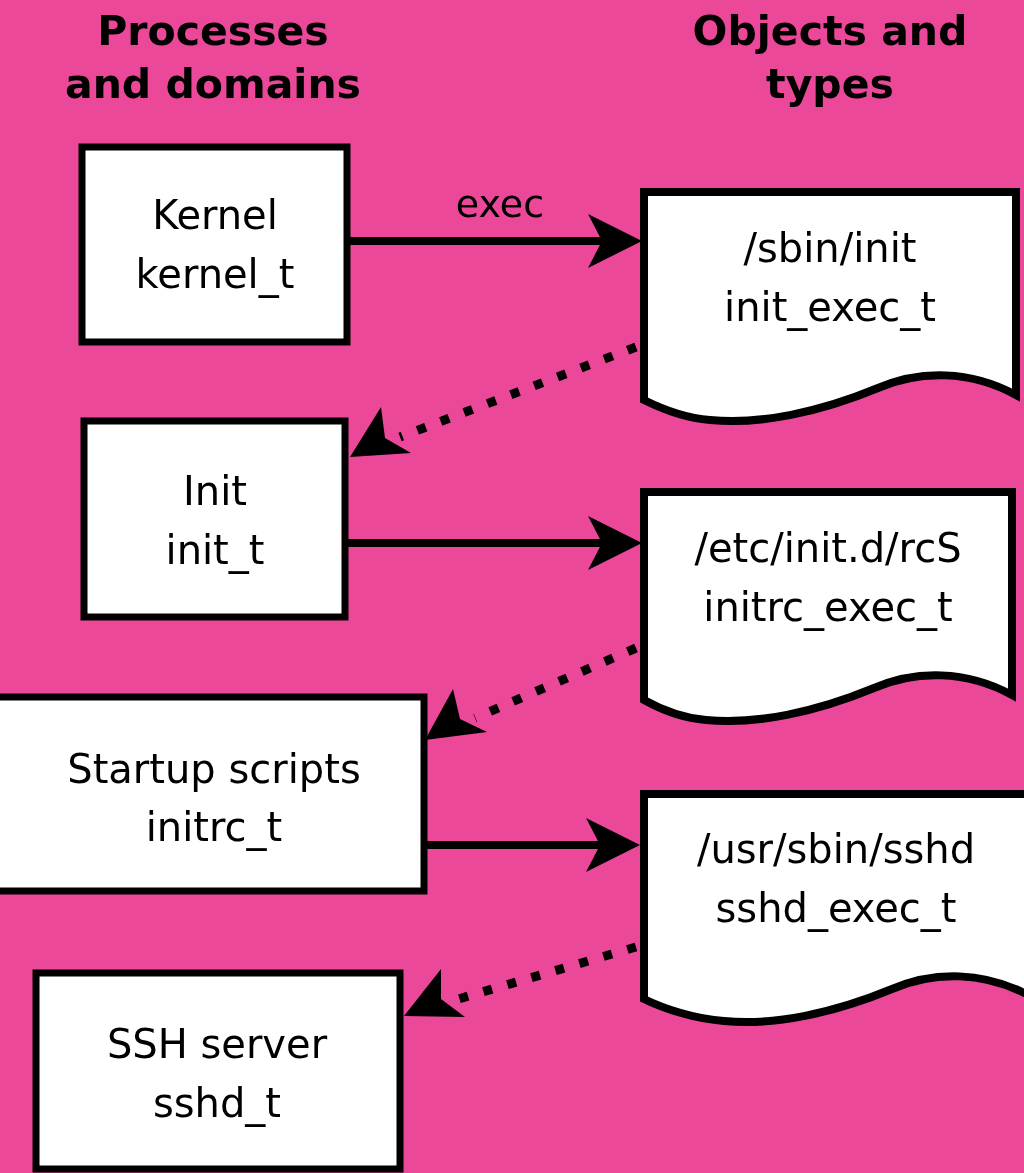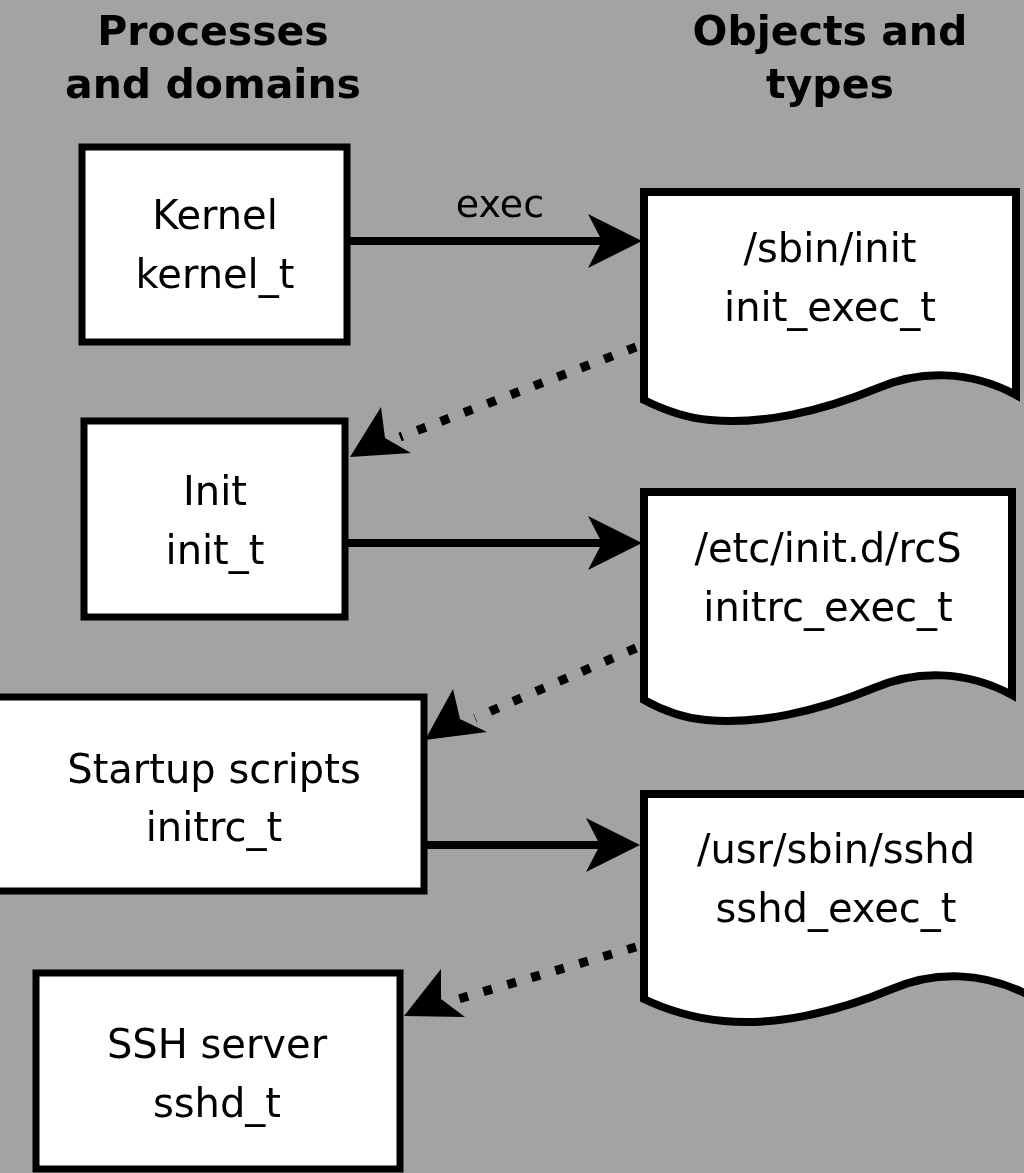--- a/index.html
+++ b/index.html
@@ -7,21 +7,21 @@
     padding: 0;
     background: #ffffff;
   }
   body {
     font-family: "DejaVu Sans", sans-serif;
   }
   #diagram-root {
     position: relative;
     width: 1024px;
     height: 1173px;
-    background: #a3a3a3;
+    background: #ec4899;
     overflow: hidden;
   }
   #diagram-svg {
     position: absolute;
     top: 0;
     left: 0;
     width: 1024px;
     height: 1173px;
   }
   .col-header {

